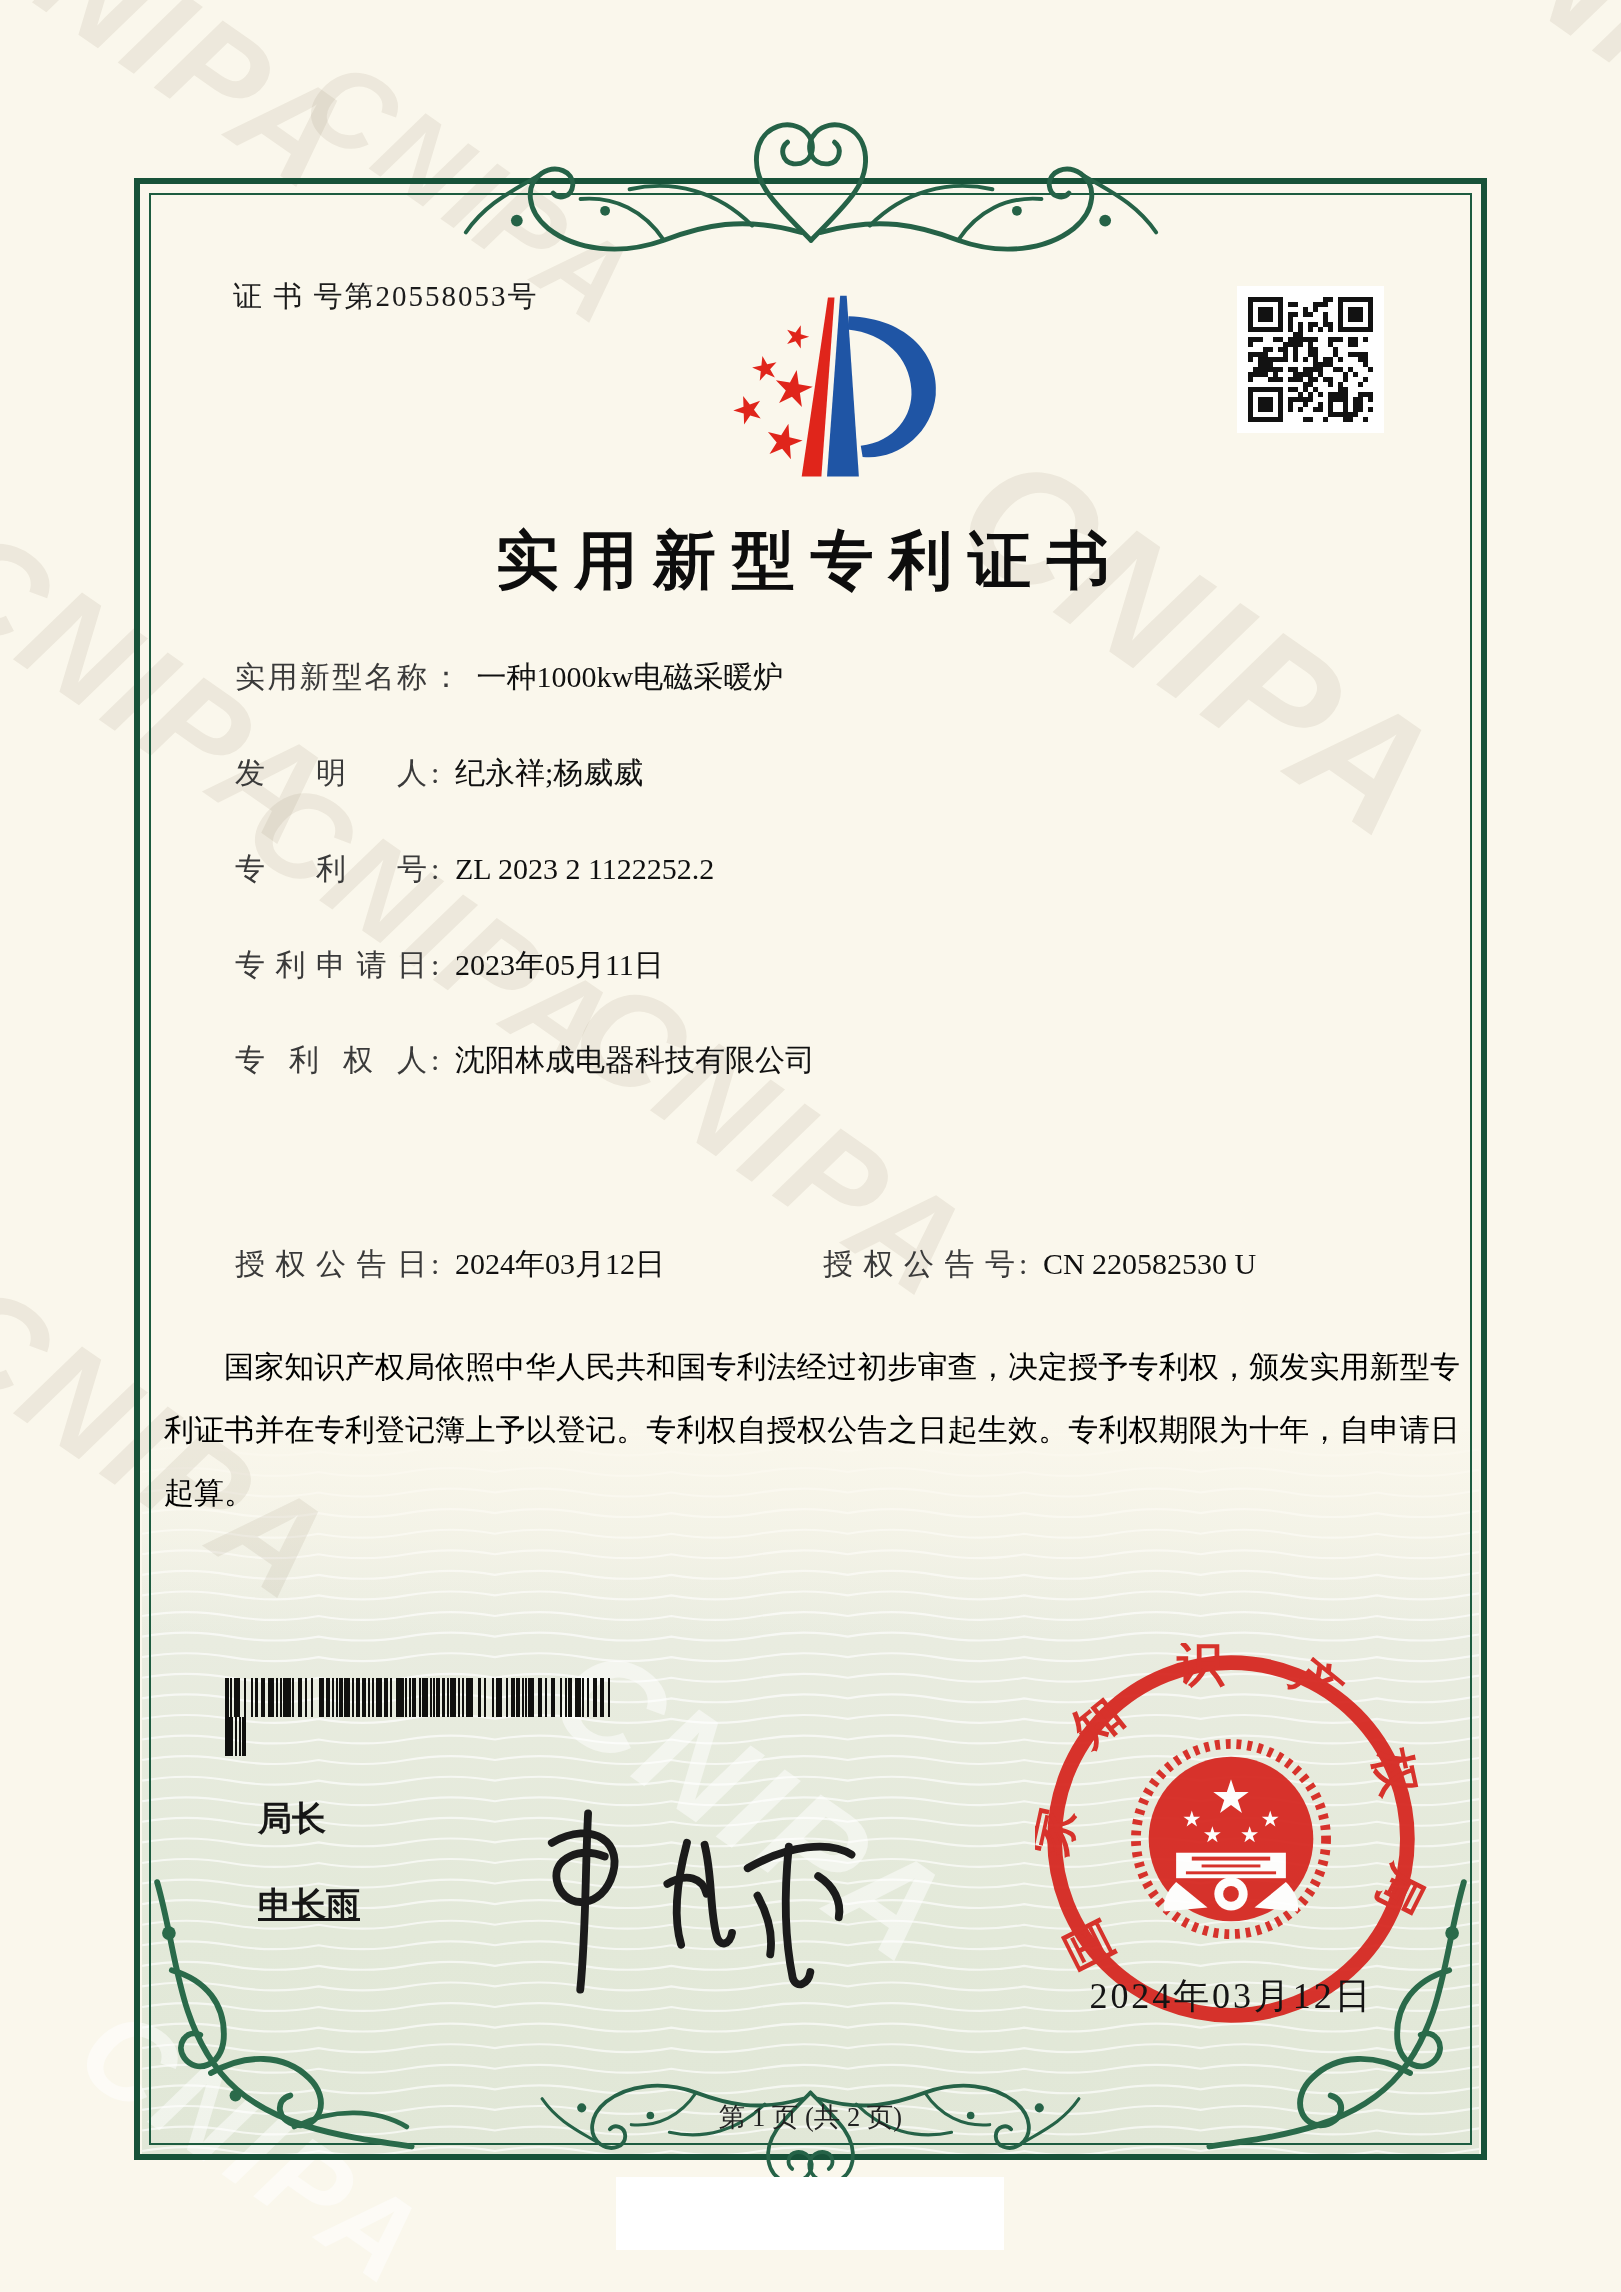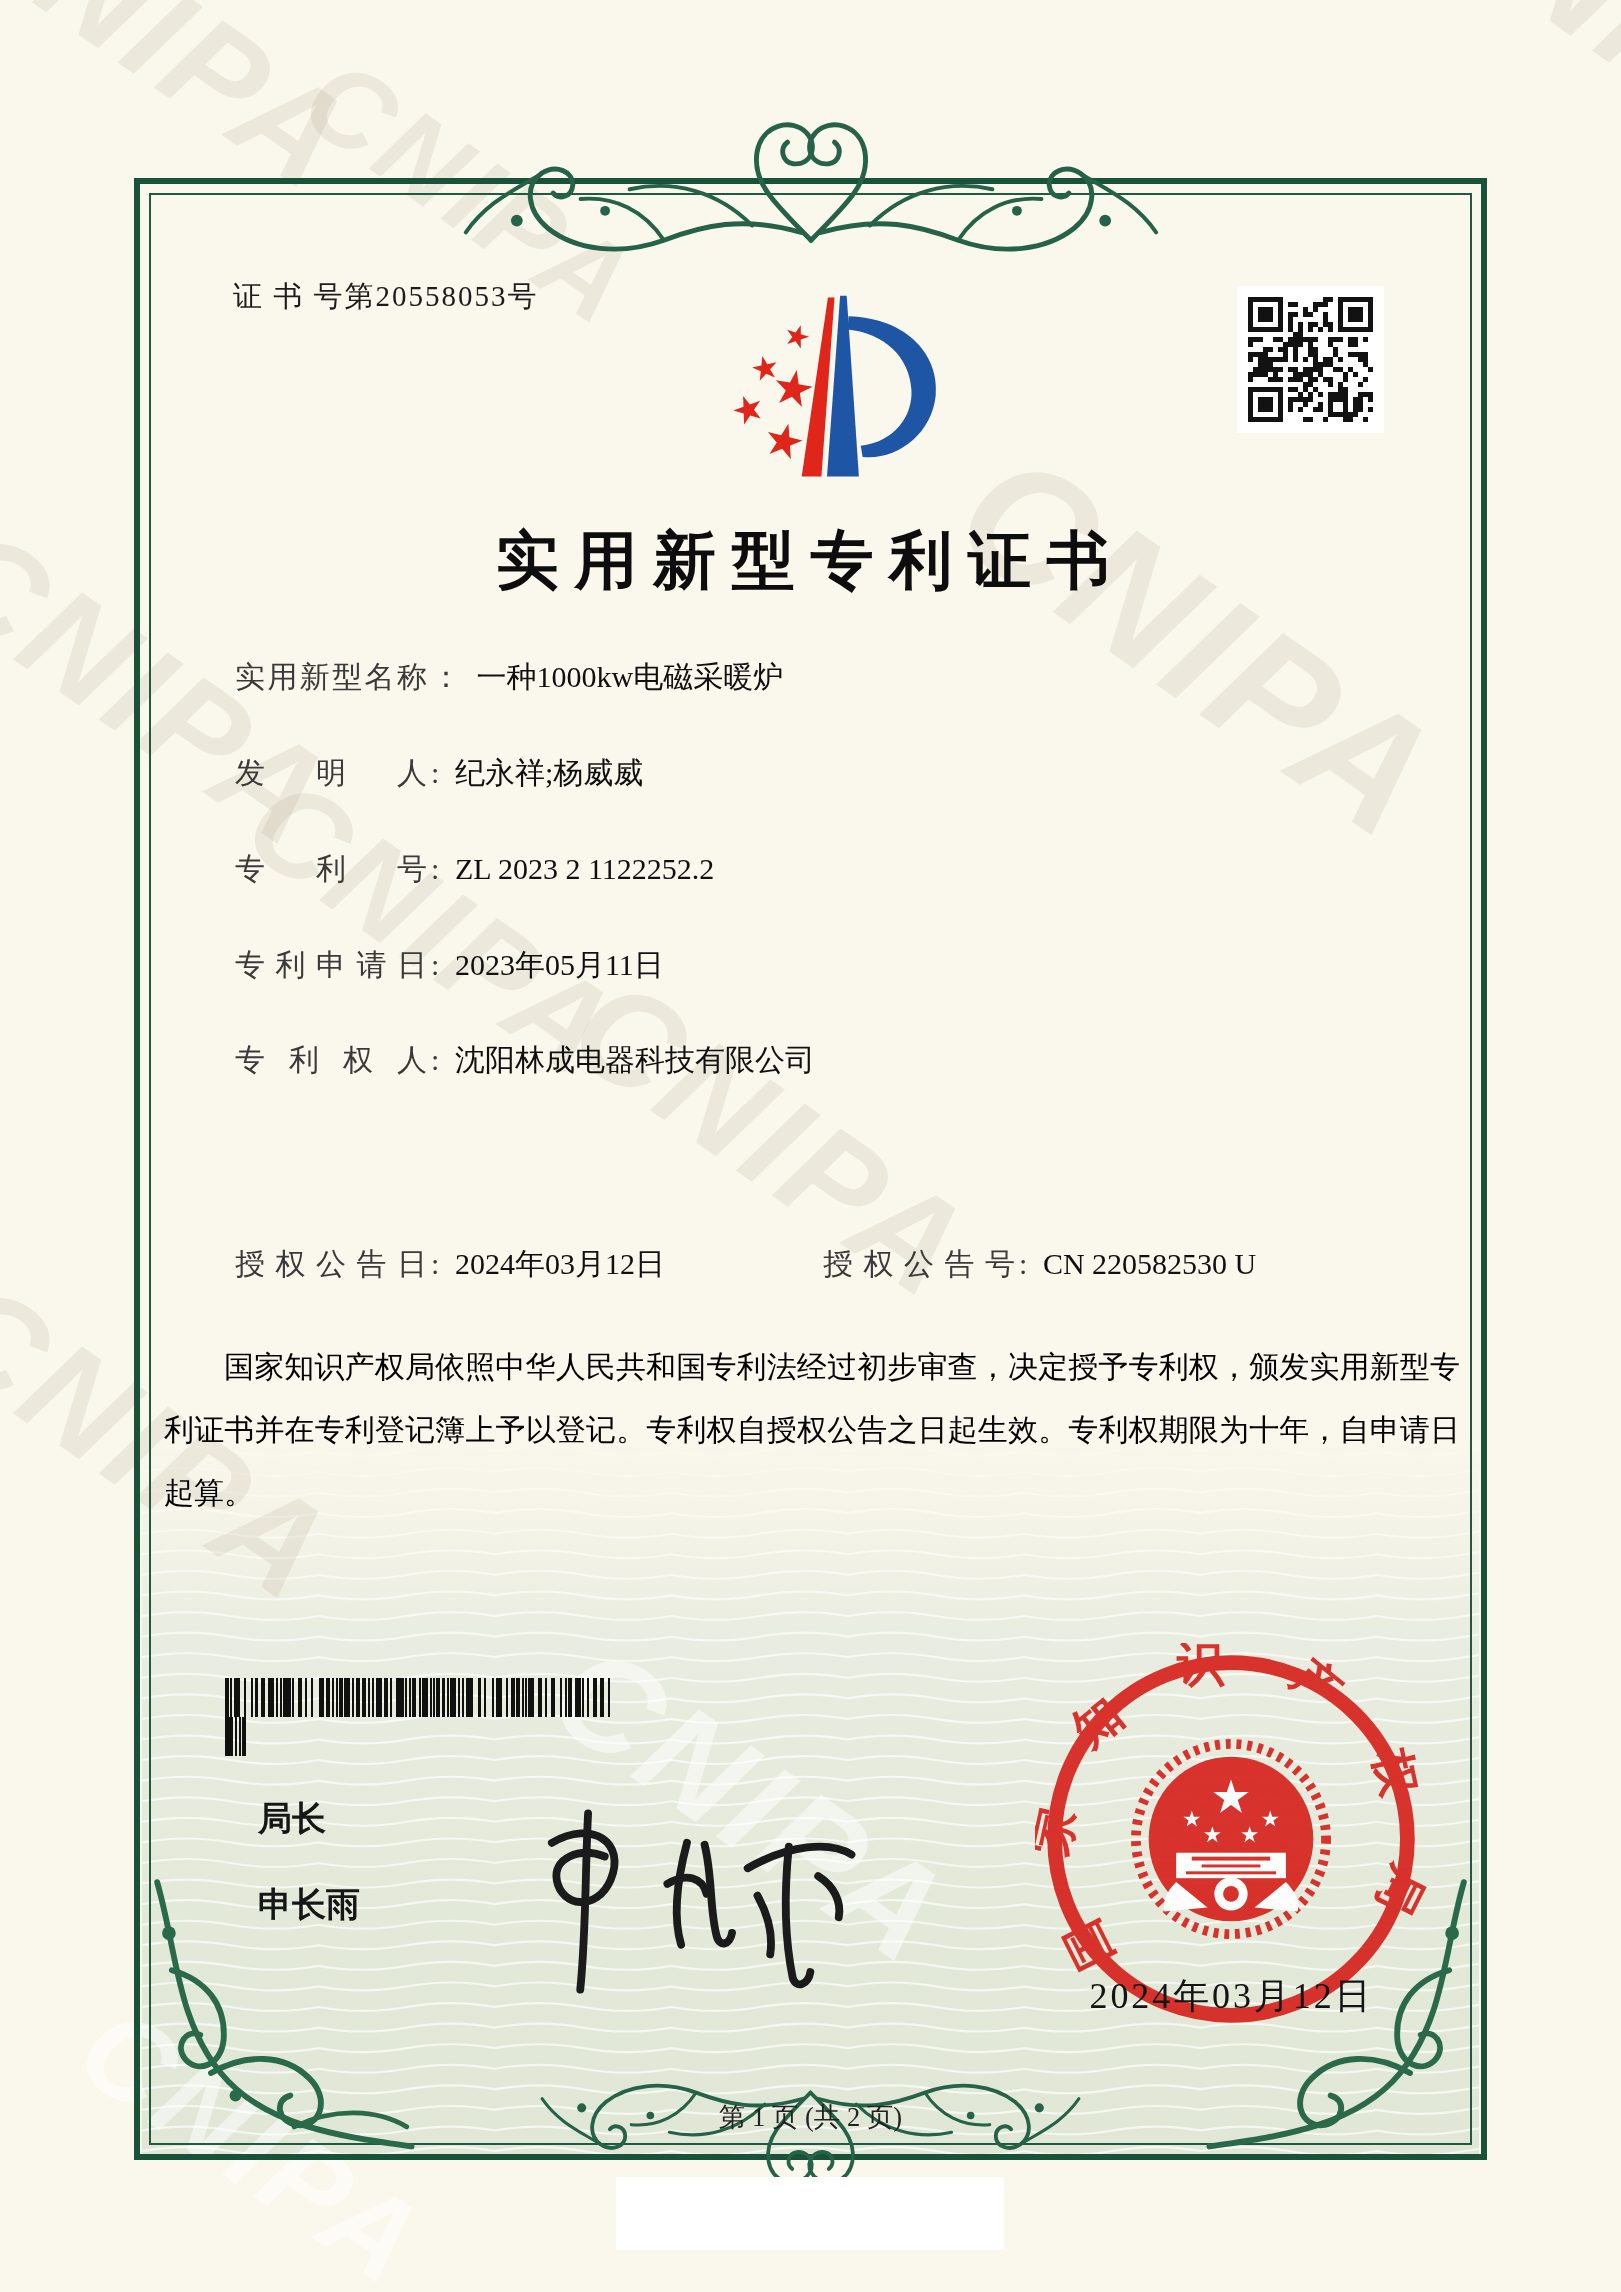--- a/index.html
+++ b/index.html
@@ -414,21 +414,21 @@
     </span>
   </div>
 
   <div id="notice">
     <p>国家知识产权局依照中华人民共和国专利法经过初步审查，决定授予专利权，颁发实用新型专利证书并在专利登记簿上予以登记。专利权自授权公告之日起生效。专利权期限为十年，自申请日起算。</p>
   </div>
 
   <div id="barcode"><i style="width: 3.9px;"></i><b style="width: 1.4px;"></b><i style="width: 2px;"></i><b style="width: 1.4px;"></b><i style="width: 5.9px;"></i><b style="width: 4.1px;"></b><i style="width: 2px;"></i><b style="width: 5.5px;"></b><i style="width: 2px;"></i><b style="width: 1.4px;"></b><i style="width: 3.9px;"></i><b style="width: 2.7px;"></b><i style="width: 3.9px;"></i><b style="width: 2.7px;"></b><i style="width: 5.9px;"></i><b style="width: 2.7px;"></b><i style="width: 2px;"></i><b style="width: 1.4px;"></b><i style="width: 2px;"></i><b style="width: 1.4px;"></b><i style="width: 7.8px;"></i><b style="width: 1.4px;"></b><i style="width: 2px;"></i><b style="width: 4.1px;"></b><i style="width: 3.9px;"></i><b style="width: 2.7px;"></b><i style="width: 2px;"></i><b style="width: 4.1px;"></b><i style="width: 2px;"></i><b style="width: 5.5px;"></b><i style="width: 5.9px;"></i><b style="width: 1.4px;"></b><i style="width: 3.9px;"></i><b style="width: 2.7px;"></b><i style="width: 2px;"></i><b style="width: 1.4px;"></b><i style="width: 2px;"></i><b style="width: 1.4px;"></b><i style="width: 3.9px;"></i><b style="width: 1.4px;"></b><i style="width: 5.9px;"></i><b style="width: 1.4px;"></b><i style="width: 2px;"></i><b style="width: 2.7px;"></b><i style="width: 3.9px;"></i><b style="width: 1.4px;"></b><i style="width: 3.9px;"></i><b style="width: 2.7px;"></b><i style="width: 2px;"></i><b style="width: 1.4px;"></b><i style="width: 2px;"></i><b style="width: 2.7px;"></b><i style="width: 5.9px;"></i><b style="width: 1.4px;"></b><i style="width: 3.9px;"></i><b style="width: 2.7px;"></b><i style="width: 2px;"></i><b style="width: 4.1px;"></b><i style="width: 7.8px;"></i><b style="width: 1.4px;"></b><i style="width: 2px;"></i><b style="width: 1.4px;"></b><i style="width: 2px;"></i><b style="width: 1.4px;"></b><i style="width: 3.9px;"></i><b style="width: 2.7px;"></b><i style="width: 2px;"></i><b style="width: 1.4px;"></b><i style="width: 5.9px;"></i><b style="width: 1.4px;"></b><i style="width: 2px;"></i><b style="width: 1.4px;"></b><i style="width: 2px;"></i><b style="width: 1.4px;"></b><i style="width: 3.9px;"></i><b style="width: 1.4px;"></b><i style="width: 3.9px;"></i><b style="width: 1.4px;"></b><i style="width: 2px;"></i><b style="width: 1.4px;"></b><i style="width: 5.9px;"></i><b style="width: 1.4px;"></b><i style="width: 2px;"></i><b style="width: 2.7px;"></b><i style="width: 2px;"></i><b style="width: 1.4px;"></b><i style="width: 7.8px;"></i><b style="width: 4.1px;"></b><i style="width: 3.9px;"></i><b style="width: 2.7px;"></b><i style="width: 2px;"></i><b style="width: 5.5px;"></b><i style="width: 2px;"></i><b style="width: 2.7px;"></b><i style="width: 5.9px;"></i><b style="width: 4.1px;"></b><i style="width: 2px;"></i><b style="width: 2.7px;"></b><i style="width: 3.9px;"></i><b style="width: 1.4px;"></b><i style="width: 3.9px;"></i><b style="width: 1.4px;"></b><i style="width: 2px;"></i><b style="width: 1.4px;"></b><i style="width: 2px;"></i><b style="width: 1.4px;"></b><i style="width: 5.9px;"></i><b style="width: 4.1px;"></b><i style="width: 3.9px;"></i><b style="width: 2.7px;"></b><i style="width: 2px;"></i><b style="width: 4.1px;"></b><i style="width: 3.9px;"></i><b style="width: 5.5px;"></b><i style="width: 2px;"></i><b style="width: 2.7px;"></b><i style="width: 2px;"></i><b style="width: 1.4px;"></b><i style="width: 3.9px;"></i><b style="width: 2.7px;"></b><i style="width: 5.9px;"></i><b style="width: 1.4px;"></b><i style="width: 2px;"></i><b style="width: 2.7px;"></b><i style="width: 2px;"></i><b style="width: 4.1px;"></b><i style="width: 3.9px;"></i><b style="width: 2.7px;"></b><i style="width: 3.9px;"></i><b style="width: 4.1px;"></b><i style="width: 2px;"></i><b style="width: 2.7px;"></b><i style="width: 7.8px;"></i><b style="width: 2.7px;"></b><i style="width: 2px;"></i><b style="width: 1.4px;"></b><i style="width: 2px;"></i><b style="width: 1.4px;"></b><i style="width: 3.9px;"></i><b style="width: 1.4px;"></b></div>
 
   <div class="director" style="top:1796px;">局长</div>
-  <div class="director" style="top:1882px;">申长雨</div>
+  <div class="director" style="top:1882px;text-decoration:underline;">申长雨</div>
 
   <svg id="signature" viewBox="0 0 390 240">
     <g fill="none" stroke="#1b1b1b" stroke-width="8" stroke-linecap="round">
       <path d="M95,28 C92,85 93,150 87,208"></path>
       <path d="M58,58 C100,34 134,58 118,96 C104,128 68,124 63,96 C59,74 86,62 112,72"></path>
       <path d="M196,58 C186,96 181,132 190,162"></path>
       <path d="M176,100 C196,88 212,94 216,110"></path>
       <path d="M214,60 C222,92 219,124 226,152 C229,166 240,162 242,150"></path>
       <path d="M258,84 C300,60 342,56 364,70"></path>
       <path d="M300,62 C294,120 297,162 304,196 C308,208 320,202 322,190"></path>

